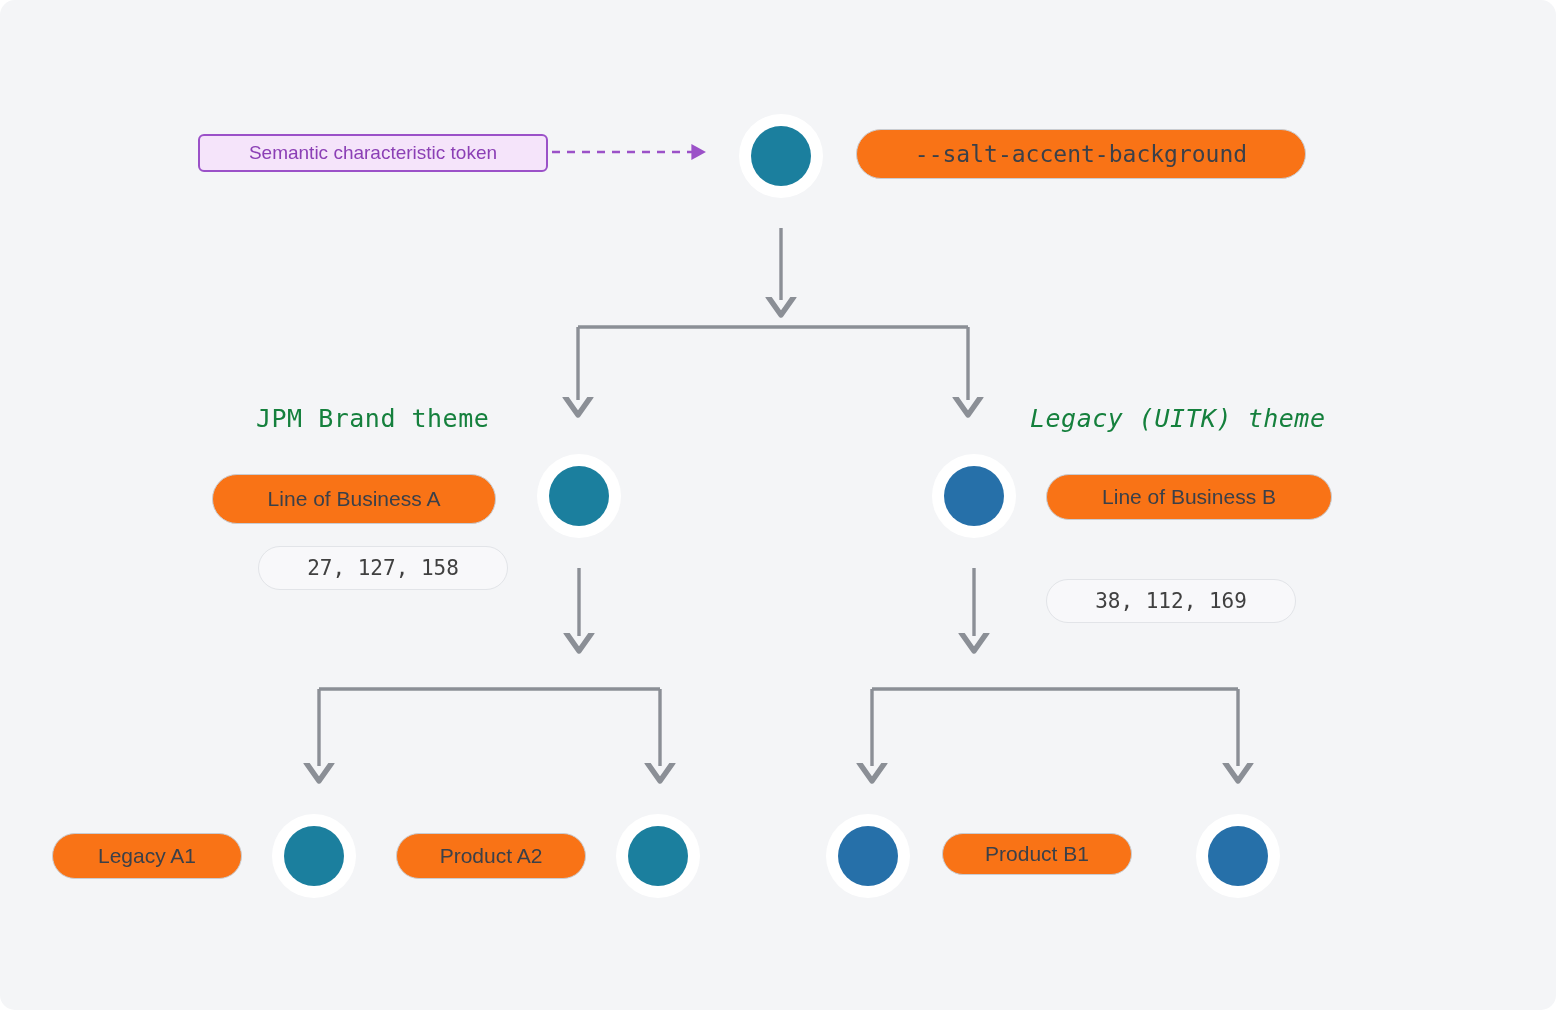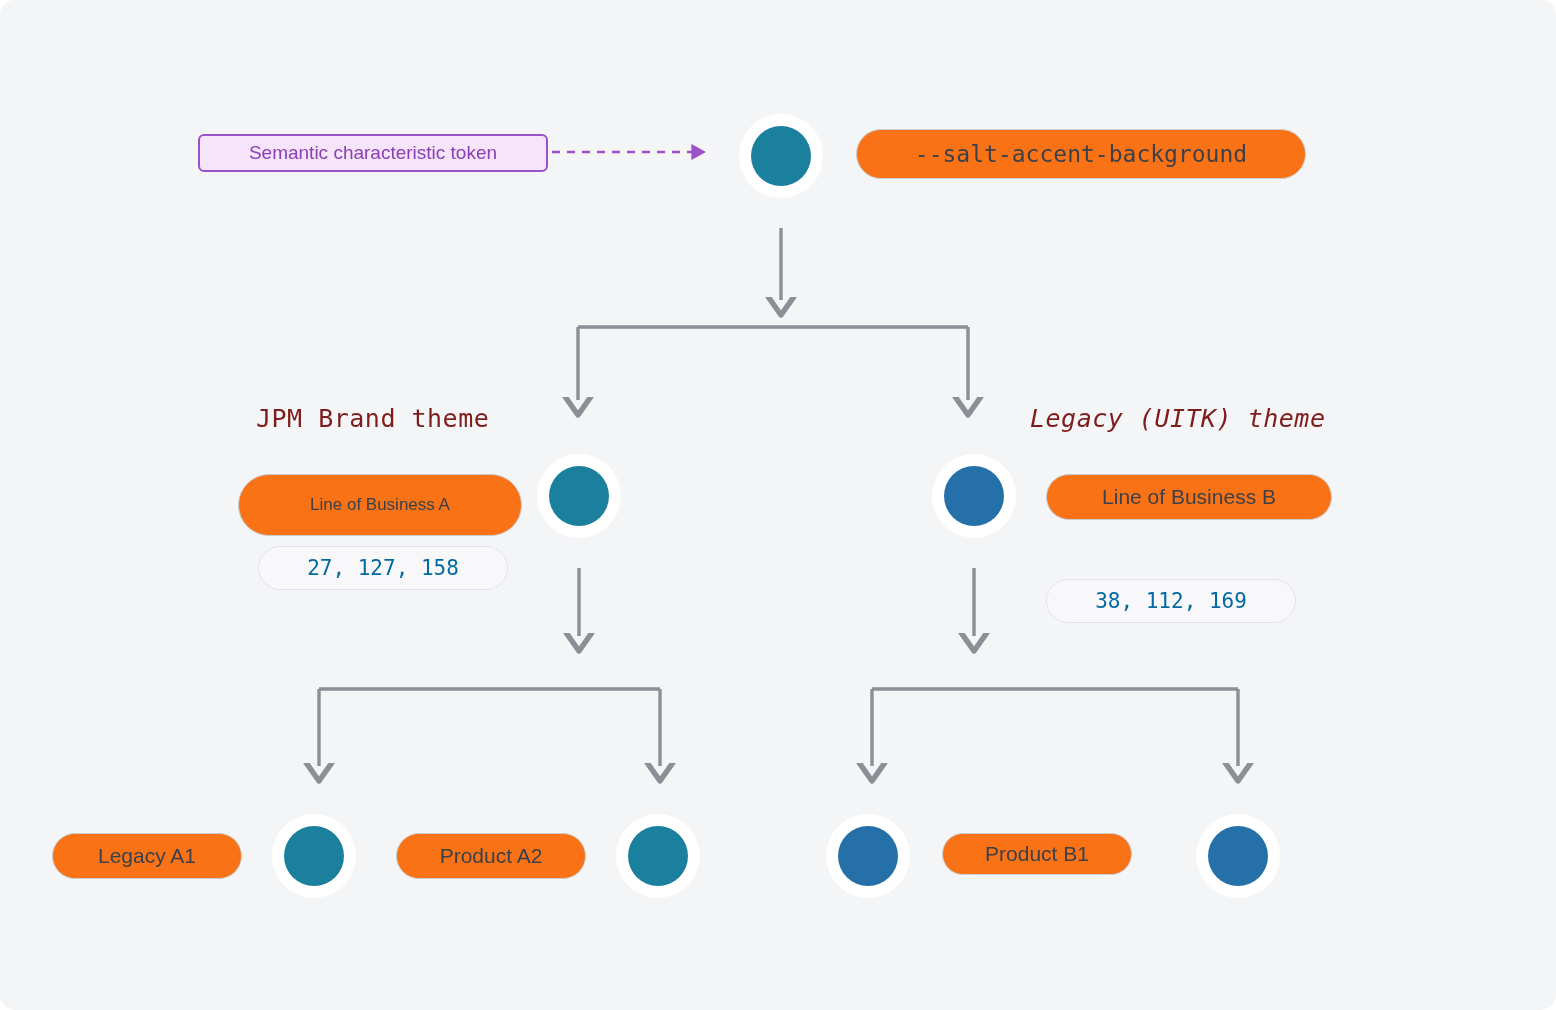--- a/index.html
+++ b/index.html
@@ -56,41 +56,41 @@
   }
   .pill.mono {
     font-family: "DejaVu Sans Mono", "Liberation Mono", monospace;
   }
   .pill.sans {
     font-family: "Liberation Sans", sans-serif;
   }
   .pill.rgb {
     background: rgba(255,255,255,0.35);
     border-color: #e2e4e8;
-    color: #0369a1;
+    color: #404040;
     font-family: "DejaVu Sans Mono", "Liberation Mono", monospace;
   }
   
   .callout {
     position: absolute;
     box-sizing: border-box;
     display: flex;
     align-items: center;
     justify-content: center;
     background: #f5e4fa;
     border: 2px solid #9b51c8;
     border-radius: 6px;
     color: #8b3fb5;
     white-space: nowrap;
     font-family: "Liberation Sans", sans-serif;
   }
   
   .caption {
     position: absolute;
-    color: #7f1d1d;
+    color: #15803d;
     white-space: nowrap;
     font-family: "DejaVu Sans Mono", "Liberation Mono", monospace;
     letter-spacing: 0.5px;
   }
 </style>
 </head>
 <body>
 
 <div id="canvas">
 
@@ -148,21 +148,21 @@
     <span>--salt-accent-background</span>
   </div>
 
   <div class="caption" style="left:256px; top:404px; font-size:25px;">
     <span>JPM Brand theme</span>
   </div>
 
   <div class="node" style="left:537px; top:454px;">
     <div class="swatch" style="background:#1b7f9e;"></div>
   </div>
-  <div class="pill sans" style="left:238px; top:474px; width:284px; height:62px; font-size:17px;">
+  <div class="pill sans" style="left:212px; top:474px; width:284px; height:50px; font-size:21px;">
     <span>Line of Business A</span>
   </div>
   <div class="pill rgb" style="left:258px; top:546px; width:250px; height:44px; font-size:21px;">
     <span>27, 127, 158</span>
   </div>
 
   <div class="caption" style="left:1030px; top:404px; font-size:25px;font-style:italic;">
     <span>Legacy (UITK) theme</span>
   </div>
 

